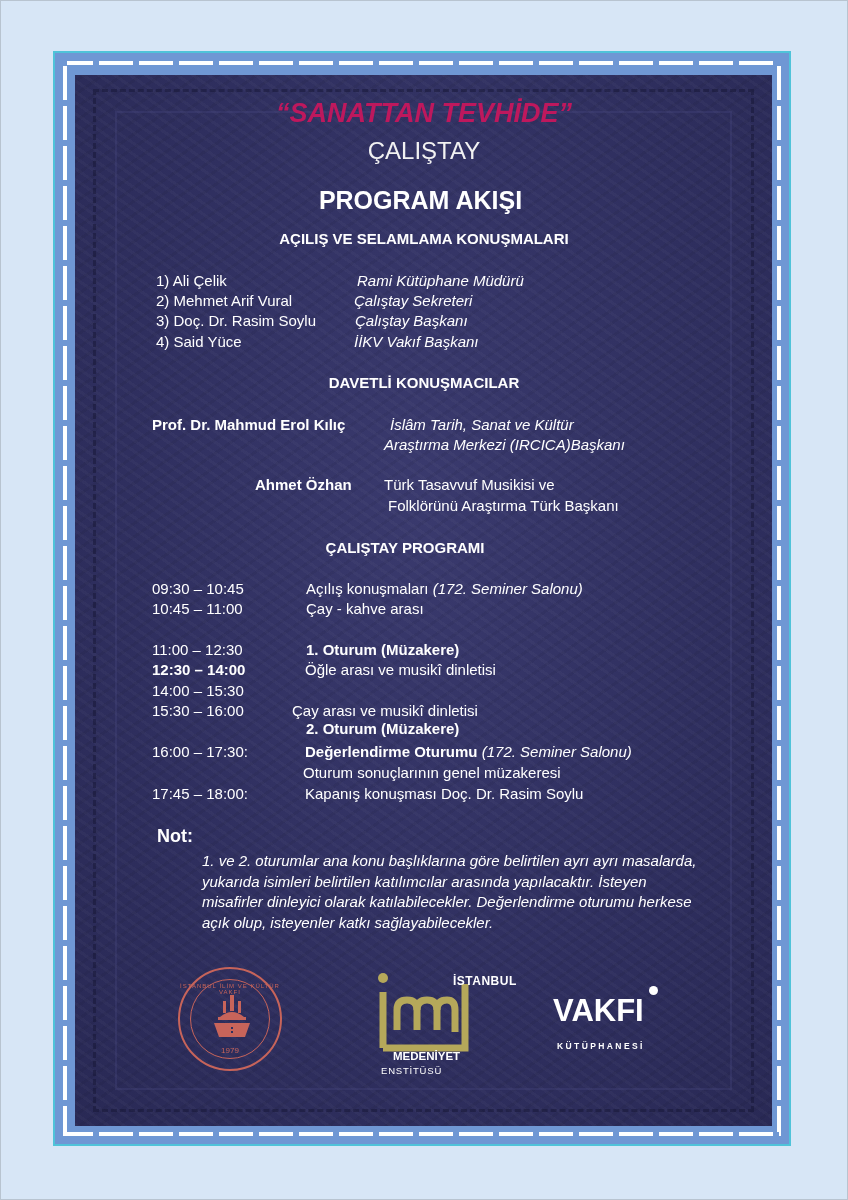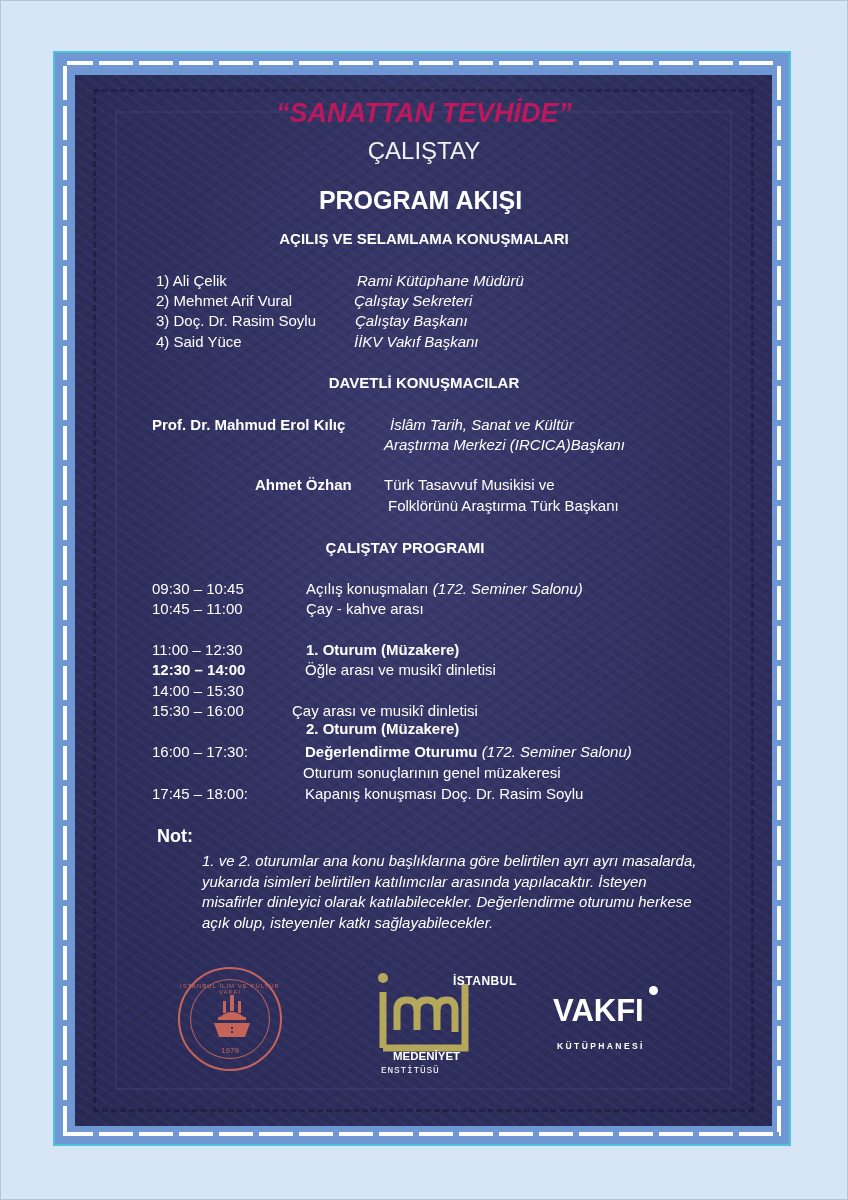--- a/index.html
+++ b/index.html
@@ -71,21 +71,21 @@
   .seal-inner {
     position: absolute; left: 10px; top: 10px; right: 10px; bottom: 10px;
     border: 1.5px solid #c7645a; border-radius: 50%;
   }
   .seal-year { position: absolute; left: 0; right: 0; bottom: 14px; text-align: center; font-size: 8px; color: #c7645a; }
   .seal-ring-text { position: absolute; left: 0; right: 0; top: 14px; text-align: center; font-size: 6px; color: #c7645a; letter-spacing: 1px; }
   .seal-icon { position: absolute; left: 30px; top: 24px; }
   .ime-logo { position: absolute; left: 375px; top: 970px; width: 100px; height: 108px; }
   .ime-top { position: absolute; left: 30px; top: 4px; font-size: 12px; font-weight: bold; color: #ffffff; letter-spacing: 0.5px; margin-left: 48px; }
   .ime-mid { position: absolute; left: 6px; top: 80px; font-size: 11.5px; font-weight: bold; color: #ffffff; padding-left: 12px; }
-  .ime-bot { position: absolute; left: 6px; top: 95px; font-size: 9.5px; color: #ffffff; letter-spacing: 0.8px; font-family: Liberation Mono, monospace; }
+  .ime-bot { position: absolute; left: 6px; top: 95px; font-size: 9.5px; color: #ffffff; letter-spacing: 0.8px; }
   .rami-logo { position: absolute; left: 553px; top: 993px; }
   .rami-word { font-size: 31px; font-weight: bold; color: #ffffff; letter-spacing: 0px; }
   .rami-sub { position: absolute; left: 4px; top: 48px; font-size: 8.5px; font-weight: bold; letter-spacing: 2.4px; color: #ffffff; }
   .rami-dot { position: absolute; left: 96px; top: -7px; width: 9px; height: 9px; border-radius: 50%; background: #ffffff; }
 </style>
 </head>
 <body>
 
 <div class="page-edge"></div>
 

